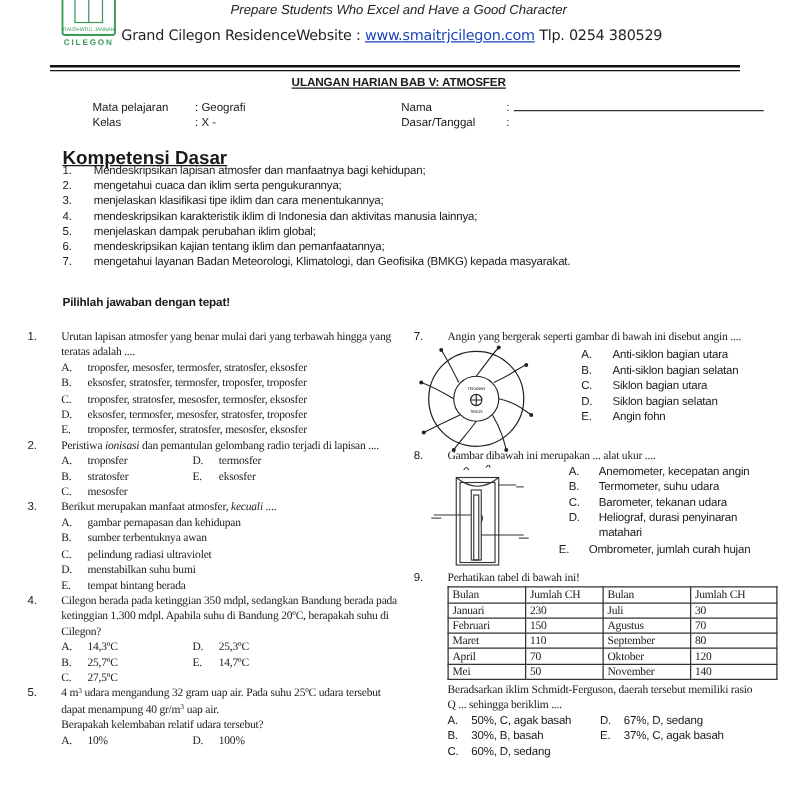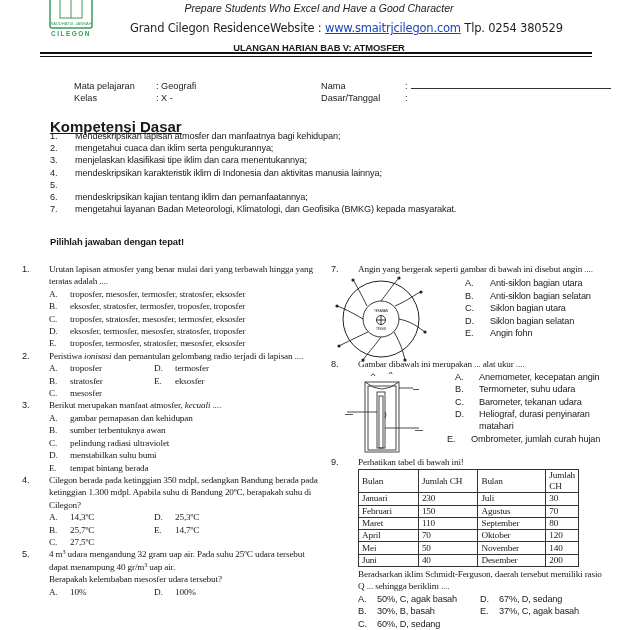--- a/index.html
+++ b/index.html
@@ -2,26 +2,26 @@
 <html><head>
   <meta charset="utf-8">
   <style>
     * { box-sizing: border-box; margin: 0; padding: 0; }
     html, body { width: 638px; height: 630px; overflow: hidden; background: #ffffff; }
     body { font-family: "Liberation Sans", sans-serif; color: #1a1a1a; font-size: 9.2px; position: relative; }
 
     
     .logo { position: absolute; left: 48px; top: 0px; width: 46px; height: 40px; }
     .tagline { position: absolute; left: 0; width: 582px; top: 2px; text-align: center; font-style: italic; font-size: 10.5px; color: #222; padding-left: 56px; }
-    .contact { position: absolute; left: 130px; top: 21px; font-family: "DejaVu Sans", sans-serif; font-size: 11.5px; color: #1f1f1f; letter-spacing: -0.2px; }
+    .contact { position: absolute; left: 97px; top: 21px; font-family: "DejaVu Sans", sans-serif; font-size: 11.5px; color: #1f1f1f; letter-spacing: -0.2px; }
     .contact a { color: #1a44b8; text-decoration: underline; }
     .rule-thick { position: absolute; left: 40px; width: 552px; top: 52px; height: 2px; background: #111; }
     .rule-thin { position: absolute; left: 40px; width: 552px; top: 56px; height: 1px; background: #111; }
 
-    .doc-title { position: absolute; left: 0; width: 638px; top: 42px; text-align: center; font-weight: bold; font-size: 9.4px; text-decoration: underline; letter-spacing: -0.1px; }
+    .doc-title { position: absolute; left: 0; width: 638px; top: 60px; text-align: center; font-weight: bold; font-size: 9.4px; text-decoration: underline; letter-spacing: -0.1px; }
 
     
     .ident { position: absolute; top: 80px; font-size: 9.2px; line-height: 12px; }
     .ident .row { display: flex; padding-left: 24px; }
     .ident .k { width: 82px; }
     .ident.left { left: 50px; }
     .ident.right { left: 297px; }
     .ident.right .k { width: 84px; }
     .blank { display: inline-block; width: 200px; border-bottom: 1px solid #333; height: 9px; margin-left: 3px; }
 
@@ -49,21 +49,21 @@
     .q7-wrap { display: flex; margin-top: 1px; }
     .q7-fig { width: 96px; height: 86px; flex: none; margin-left: 2px; }
     .q7-opts { margin-left: 36px; margin-top: 1px; }
     .q7-opts .ol { width: 25px; }
 
     .q8-wrap { display: flex; }
     .q8-fig { width: 90px; height: 84px; flex: none; margin-left: 10px; margin-top: 1px; }
     .q8-opts { margin-left: 24px; }
     .q8-opts .ol { width: 24px; }
 
-    table.ch { border-collapse: collapse; margin-top: 1px; margin-bottom: 1px; width: 221px; font-size: 9.2px; }
+    table.ch { border-collapse: collapse; margin-top: 1px; margin-bottom: 1px; width: 264px; font-size: 9.2px; }
     table.ch td { border: 1px solid #333; padding: 0 3px; height: 12.3px; line-height: 11px; }
     table.ch td:nth-child(1) { width: 62px; }
     table.ch td:nth-child(2) { width: 62px; }
     table.ch td:nth-child(3) { width: 70px; }
   </style>
 </head>
 <body>
 
 <div class="logo" data-name="school-logo">
   <svg width="46" height="42" viewBox="0 0 46 42">
@@ -118,20 +118,21 @@
   <li data-name="list-item">
       <span class="n" data-name="item-number">3.</span>
       <span data-name="item-text">menjelaskan klasifikasi tipe iklim dan cara menentukannya;</span>
     </li>
   <li data-name="list-item">
       <span class="n" data-name="item-number">4.</span>
       <span data-name="item-text">mendeskripsikan karakteristik iklim di Indonesia dan aktivitas manusia lainnya;</span>
     </li>
   <li data-name="list-item">
       <span class="n" data-name="item-number">5.</span>
+      <span data-name="item-text">menjelaskan dampak perubahan iklim global;</span>
     </li>
   <li data-name="list-item">
       <span class="n" data-name="item-number">6.</span>
       <span data-name="item-text">mendeskripsikan kajian tentang iklim dan pemanfaatannya;</span>
     </li>
   <li data-name="list-item">
       <span class="n" data-name="item-number">7.</span>
       <span data-name="item-text">mengetahui layanan Badan Meteorologi, Klimatologi, dan Geofisika (BMKG) kepada masyarakat.</span>
     </li>
 </ul>
@@ -249,21 +250,21 @@
             <span data-name="option-text">27,5ºC</span>
           </div>
       </div>
     </div>
   </div>
 
   <div class="q" data-name="question-5">
     <span class="qn" data-name="question-number">5.</span>
     <div class="qbody">
       <div data-name="question-text"><span>4 m</span><sup>3</sup><span> udara mengandung 32 gram uap air. Pada suhu 25ºC udara tersebut dapat menampung 40 gr/m</span><sup>3</sup><span> uap air.</span></div>
-      <div data-name="question-text-2">Berapakah kelembaban mesosfer udara tersebut?</div>
+      <div data-name="question-text-2">Berapakah kelembaban relatif udara tersebut?</div>
       <div class="opts2" data-name="options-grid">
         <div class="opt" data-name="option-a">
             <span class="ol" data-name="option-letter">A.</span>
             <span data-name="option-text">10%</span>
           </div>
         <div class="opt" data-name="option-d">
             <span class="ol" data-name="option-letter">D.</span>
             <span data-name="option-text">100%</span>
           </div>
       </div>
@@ -418,26 +419,20 @@
           <td data-name="table-cell">70</td>
           <td data-name="table-cell">Oktober</td>
           <td data-name="table-cell">120</td>
         </tr>
         <tr data-name="table-row">
           <td data-name="table-cell">Mei</td>
           <td data-name="table-cell">50</td>
           <td data-name="table-cell">November</td>
           <td data-name="table-cell">140</td>
         </tr>
-        <tr data-name="table-row">
-          <td data-name="table-cell">Juni</td>
-          <td data-name="table-cell">40</td>
-          <td data-name="table-cell">Desember</td>
-          <td data-name="table-cell">200</td>
-        </tr>
       </tbody>
         </table>
       <div data-name="question-followup-text" style="width:250px">Beradsarkan iklim Schmidt-Ferguson, daerah tersebut memiliki rasio Q ... sehingga beriklim ....</div>
     </div>
   </div>
   <div class="opts2 wide" data-name="question-9-options" style="margin-left:0">
     <div class="opt" data-name="option-a">
         <span class="ol" data-name="option-letter">A.</span>
         <span data-name="option-text">50%, C, agak basah</span>
       </div>

